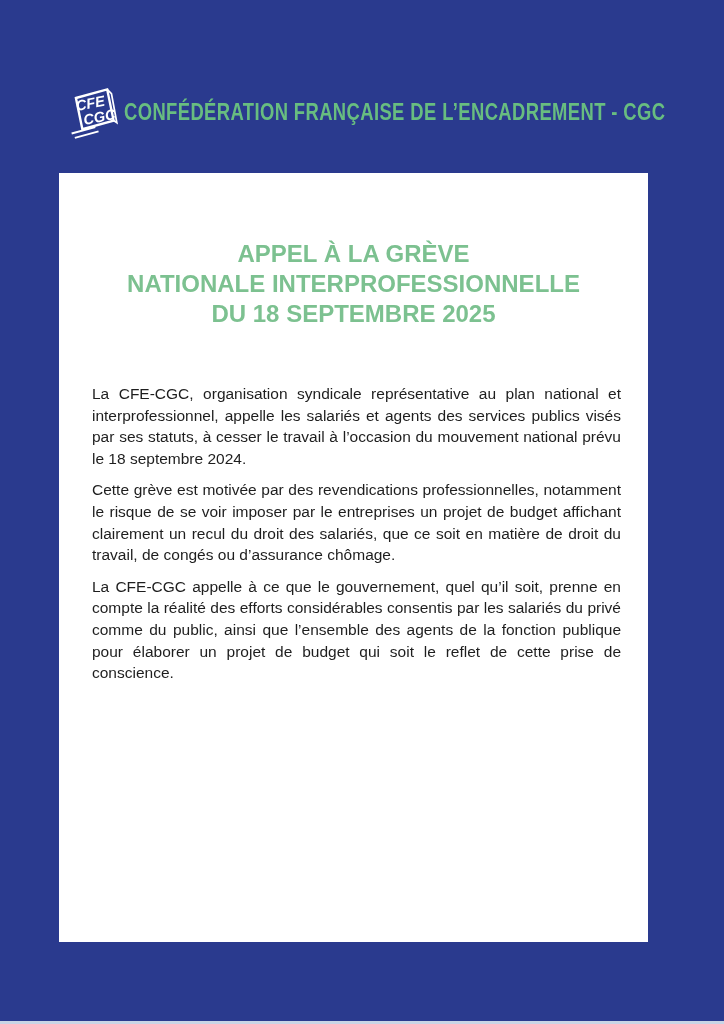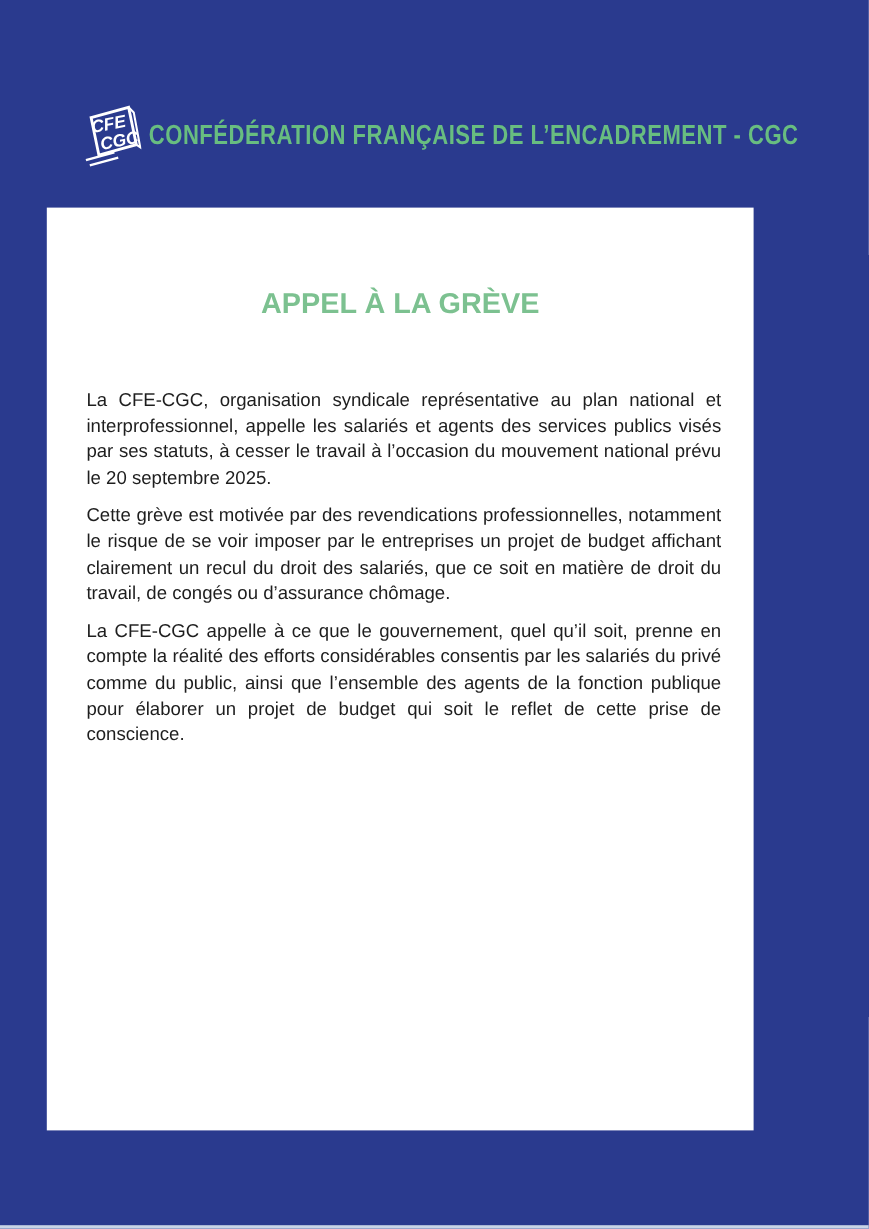--- a/index.html
+++ b/index.html
@@ -34,21 +34,21 @@
     font-weight: bold;
     letter-spacing: 0.5px;
     white-space: nowrap;
     transform: scaleX(0.80);
     transform-origin: left center;
   }
 
   
   .panel {
     position: absolute;
-    left: 39px;
+    left: 59px;
     top: 173px;
     width: 589px;
     height: 769px;
     background: #ffffff;
   }
   .doc-title {
     margin: 66px 18px 0;
     text-align: center;
     color: #7cc190;
     font-weight: bold;
@@ -86,21 +86,23 @@
       <line x1="7" y1="46" x2="29" y2="40" stroke="#ffffff" stroke-width="1.8"></line>
       <line x1="10" y1="50" x2="32" y2="44" stroke="#ffffff" stroke-width="1.8"></line>
     </svg>
   </div>
   <span class="org-name">CONFÉDÉRATION FRANÇAISE DE L’ENCADREMENT - CGC</span>
 </div>
 
 <div class="panel">
   <div class="doc-title">
     <div>APPEL À LA GRÈVE</div>
+    <div>NATIONALE INTERPROFESSIONNELLE</div>
+    <div>DU 18 SEPTEMBRE 2025</div>
   </div>
   <div class="doc-body">
-    <p>La CFE-CGC, organisation syndicale représentative au plan national et interprofessionnel, appelle les salariés et agents des services publics visés par ses statuts, à cesser le travail à l’occasion du mouvement national prévu le 20 septembre 2025.</p>
+    <p>La CFE-CGC, organisation syndicale représentative au plan national et interprofessionnel, appelle les salariés et agents des services publics visés par ses statuts, à cesser le travail à l’occasion du mouvement national prévu le 18 septembre 2024.</p>
     <p>Cette grève est motivée par des revendications professionnelles, notamment le risque de se voir imposer par le entreprises un projet de budget affichant clairement un recul du droit des salariés, que ce soit en matière de droit du travail, de congés ou d’assurance chômage.</p>
     <p>La CFE-CGC appelle à ce que le gouvernement, quel qu’il soit, prenne en compte la réalité des efforts considérables consentis par les salariés du privé comme du public, ainsi que l’ensemble des agents de la fonction publique pour élaborer un projet de budget qui soit le reflet de cette prise de conscience.</p>
   </div>
 </div>
 
 <div class="bottom-strip"></div>
 
 </body></html>

